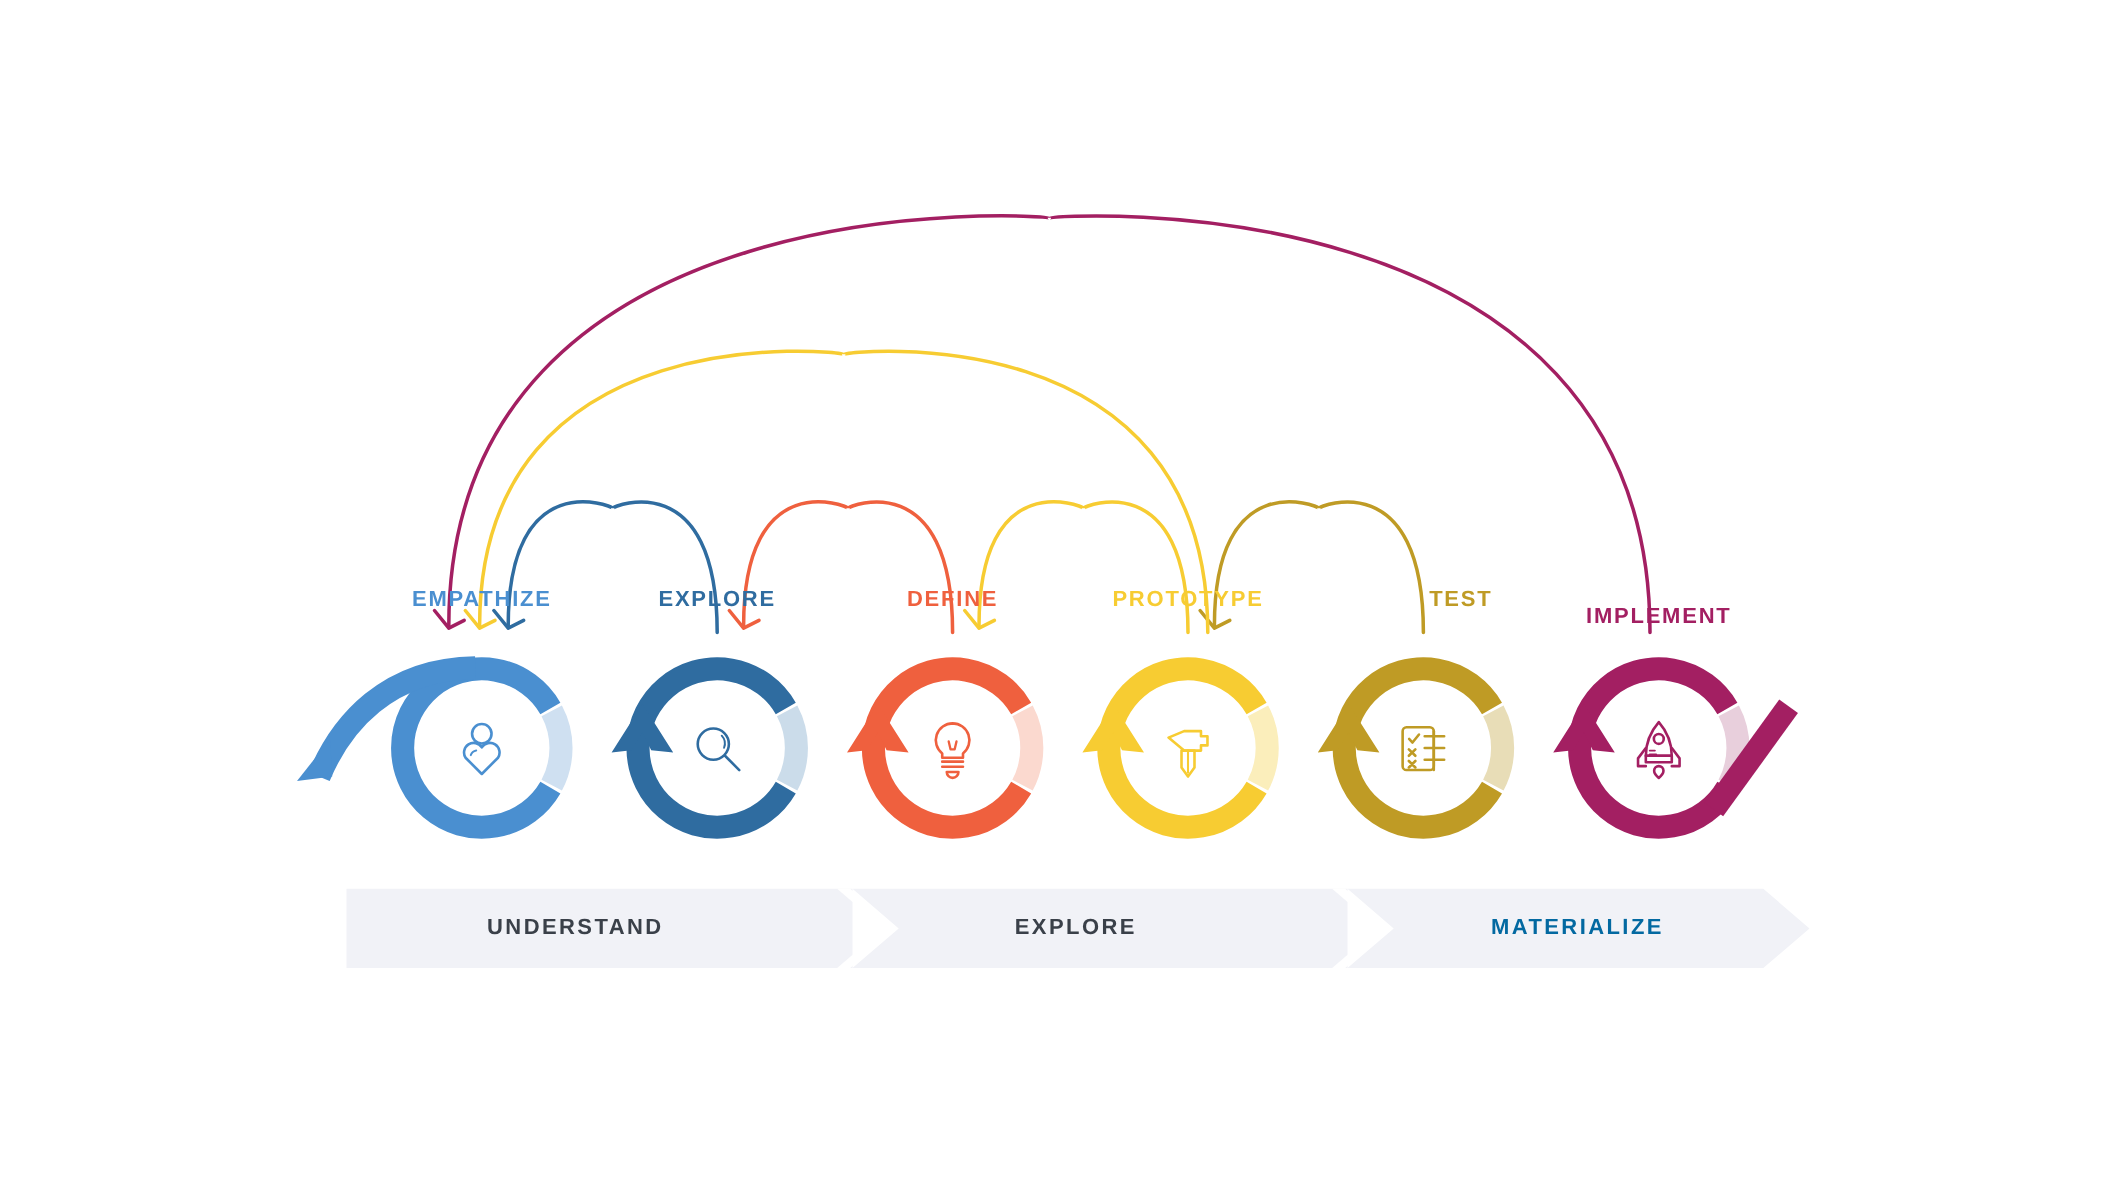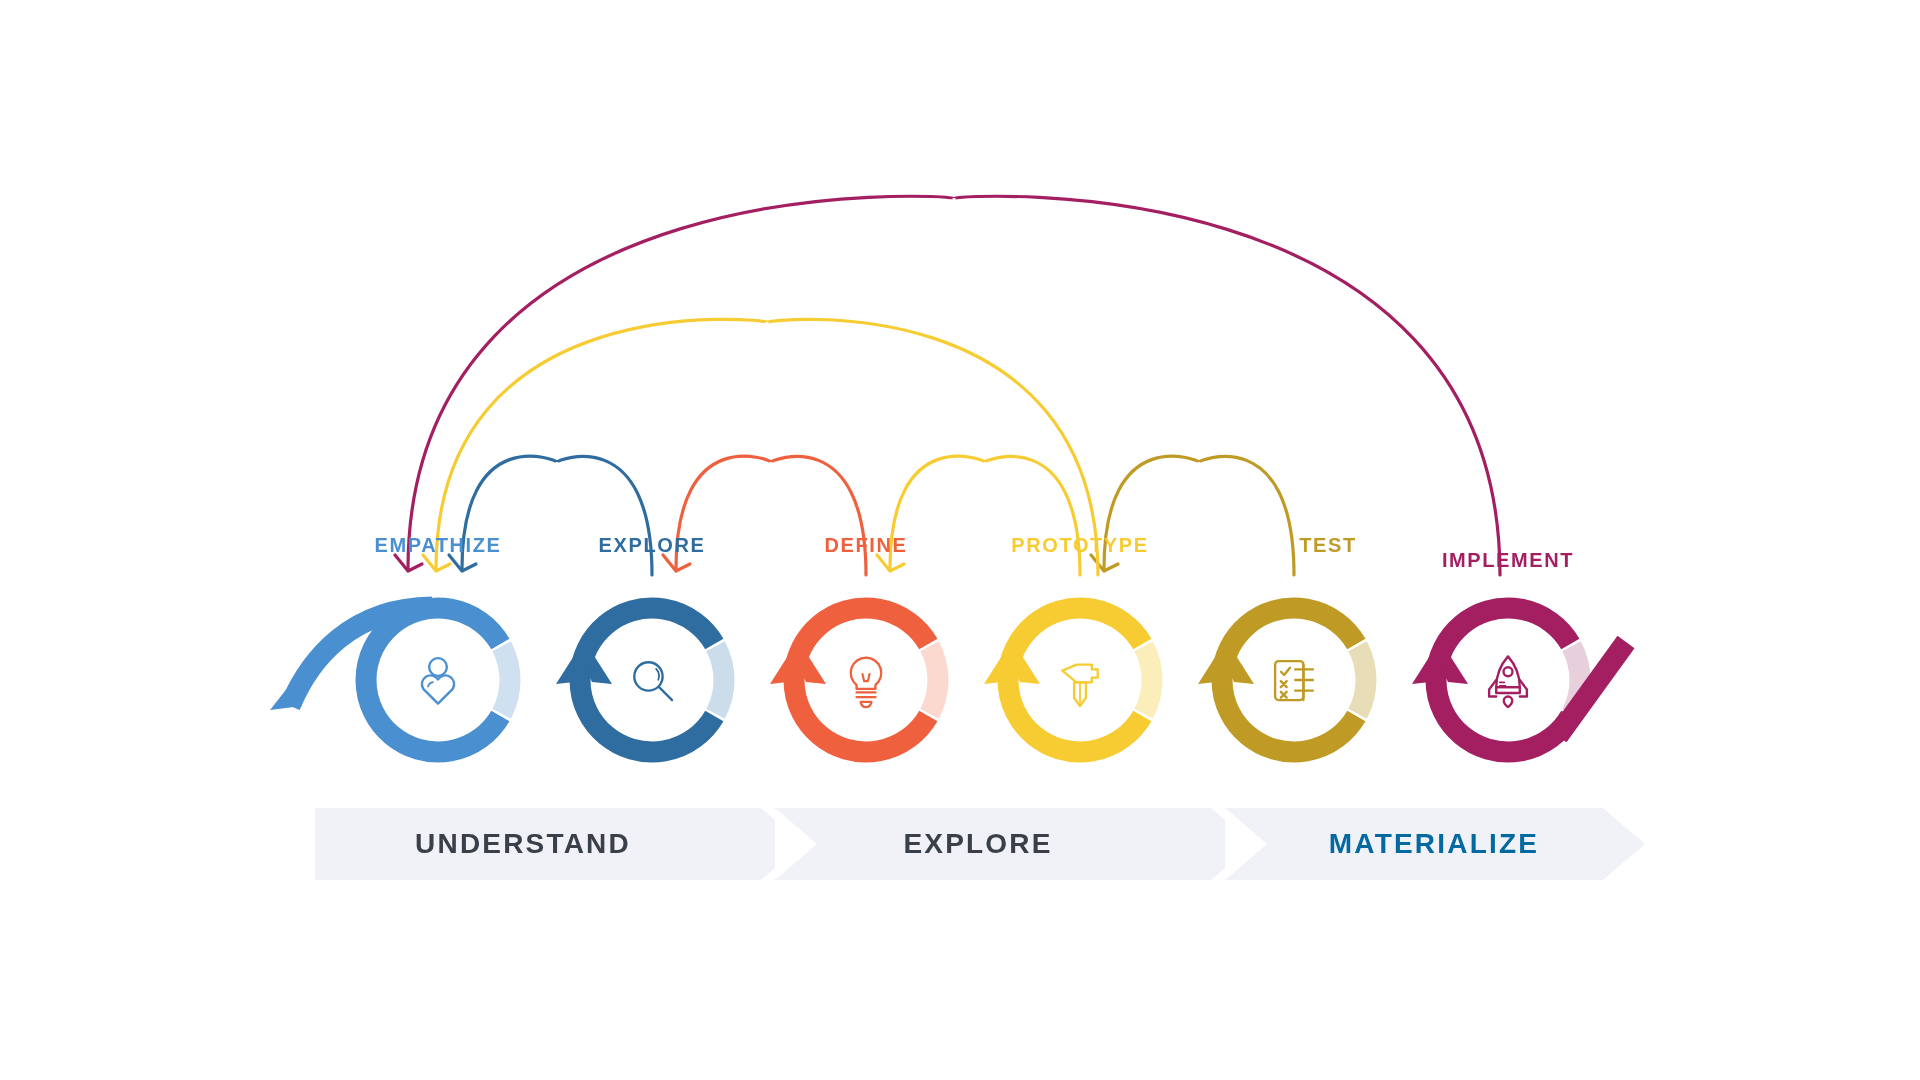--- a/index.html
+++ b/index.html
@@ -16,21 +16,21 @@
     position:absolute;
     font-size:20px;
     font-weight:bold;
     letter-spacing:1.6px;
     text-align:center;
     white-space:nowrap;
     transform:translateX(-50%);
   }
   .phase-label{
     position:absolute;
-    font-size:28px;
+    font-size:20px;
     font-weight:bold;
     letter-spacing:2.2px;
     color:#3a4049;
     white-space:nowrap;
     transform:translate(-50%,-50%);
   }
 </style>
 </head>
 <body>
 

